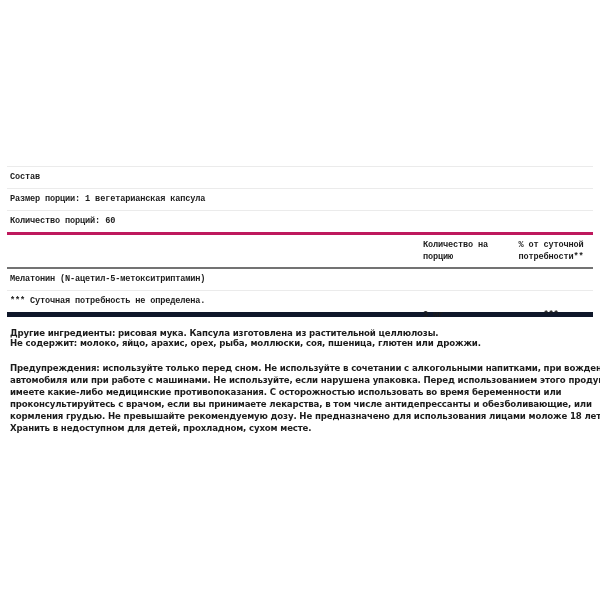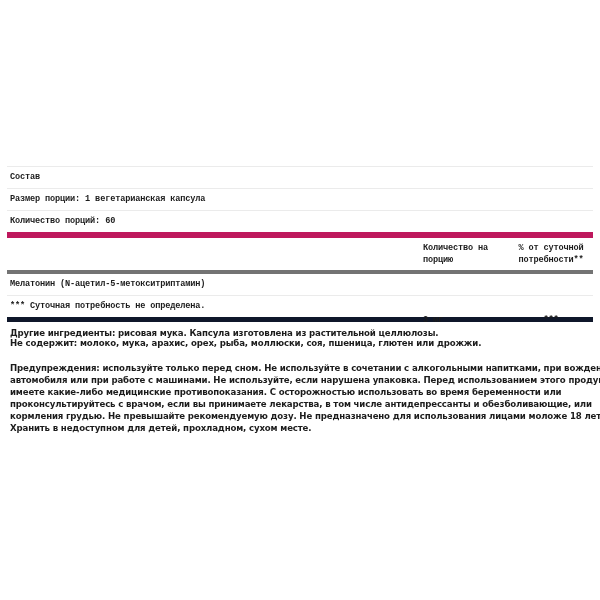--- a/index.html
+++ b/index.html
@@ -13,29 +13,29 @@
   }
   .panel { position: absolute; left: 7px; top: 166px; width: 586px; font-family: Liberation Mono, monospace; }
   .row {
     border-top: 1px solid #ebebeb;
     height: 21px; line-height: 21px;
     padding-left: 3px;
     white-space: nowrap;
   }
   .row.last { border-bottom: 5px solid #0f172a; }
   .thead {
-    border-top: 6px solid #be185d;
+    border-top: 3px solid #be185d;
     height: 32px; position: relative;
   }
   .thead .c2, .thead .c3 {
     position: absolute; top: 4px; line-height: 12px; white-space: normal;
   }
   .c2 { left: 416px; width: 80px; }
   .c3 { left: 502px; width: 84px; text-align: center; }
-  .trow { border-top: 4px solid #737373; height: 21px; line-height: 21px; position: relative; white-space: nowrap; }
+  .trow { border-top: 2px solid #737373; height: 21px; line-height: 21px; position: relative; white-space: nowrap; }
   .trow .c1 { position: absolute; left: 3px; top: 0; }
   .trow .c2, .trow .c3 { position: absolute; top: 0; margin-top: 36px; }
   .para {
     position: absolute; left: 10px; width: 585px;
     line-height: 12px; white-space: nowrap;
   }
   .warn { white-space: normal; width: 585px; }
   .warn span { display: block; white-space: nowrap; }
 </style>
 </head>
@@ -51,21 +51,21 @@
   </div>
   <div class="trow">
     <span class="c1">Мелатонин (N-ацетил-5-метокситриптамин)</span>
     <span class="c2">3 мг</span>
     <span class="c3">***</span>
   </div>
   <div class="row last">*** Суточная потребность не определена.</div>
 </div>
 
 <div class="para" style="top:327px;">Другие ингредиенты: рисовая мука. Капсула изготовлена из растительной целлюлозы.</div>
-<div class="para" style="top:337px;">Не содержит: молоко, мука, арахис, орех, рыба, моллюски, соя, пшеница, глютен или дрожжи.</div>
+<div class="para" style="top:337px;">Не содержит: молоко, яйцо, арахис, орех, рыба, моллюски, соя, пшеница, глютен или дрожжи.</div>
 
 <div class="para warn" style="top:362px;">
   <span>Предупреждения: используйте только перед сном. Не используйте в сочетании с алкогольными напитками, при вождении</span>
   <span>автомобиля или при работе с машинами. Не используйте, если нарушена упаковка. Перед использованием этого продукта</span>
   <span>имеете какие-либо медицинские противопоказания. С осторожностью использовать во время беременности или</span>
   <span>проконсультируйтесь с врачом, если вы принимаете лекарства, в том числе антидепрессанты и обезболивающие, или</span>
   <span>кормления грудью. Не превышайте рекомендуемую дозу. Не предназначено для использования лицами моложе 18 лет.</span>
   <span>Хранить в недоступном для детей, прохладном, сухом месте.</span>
 </div>
 

